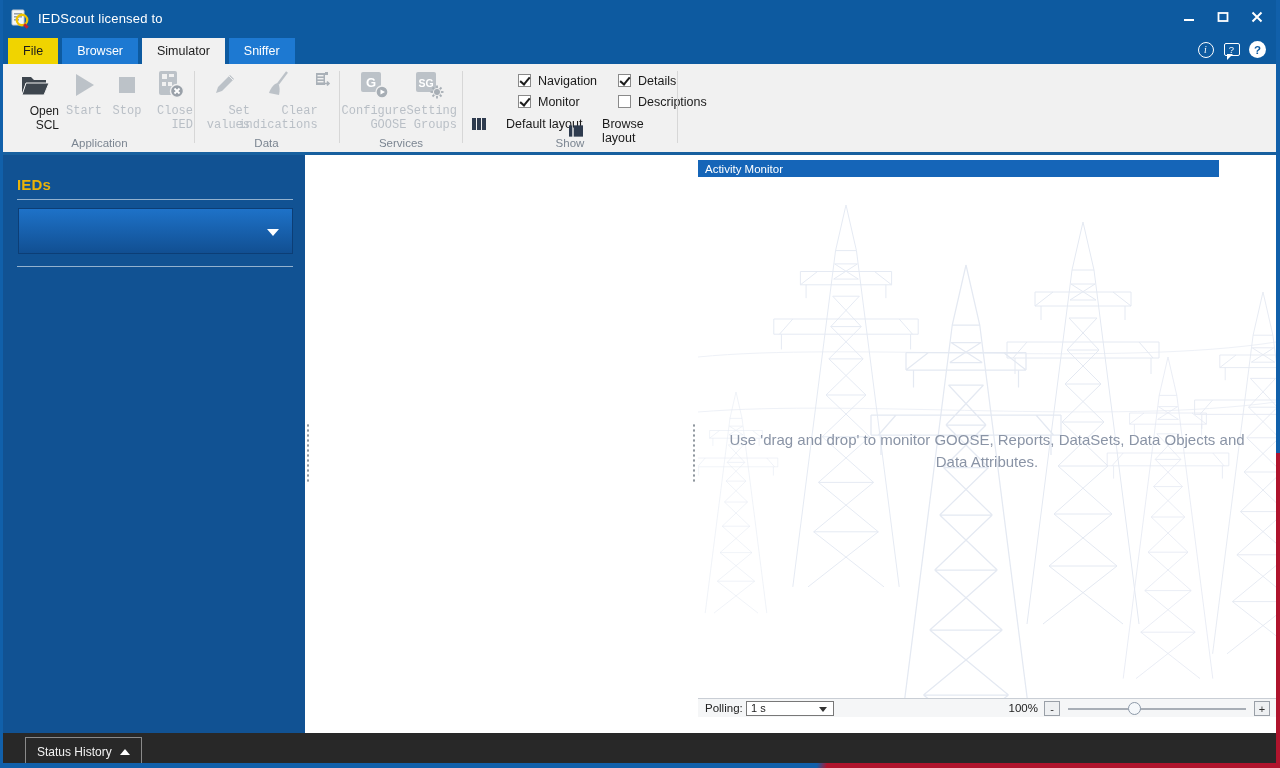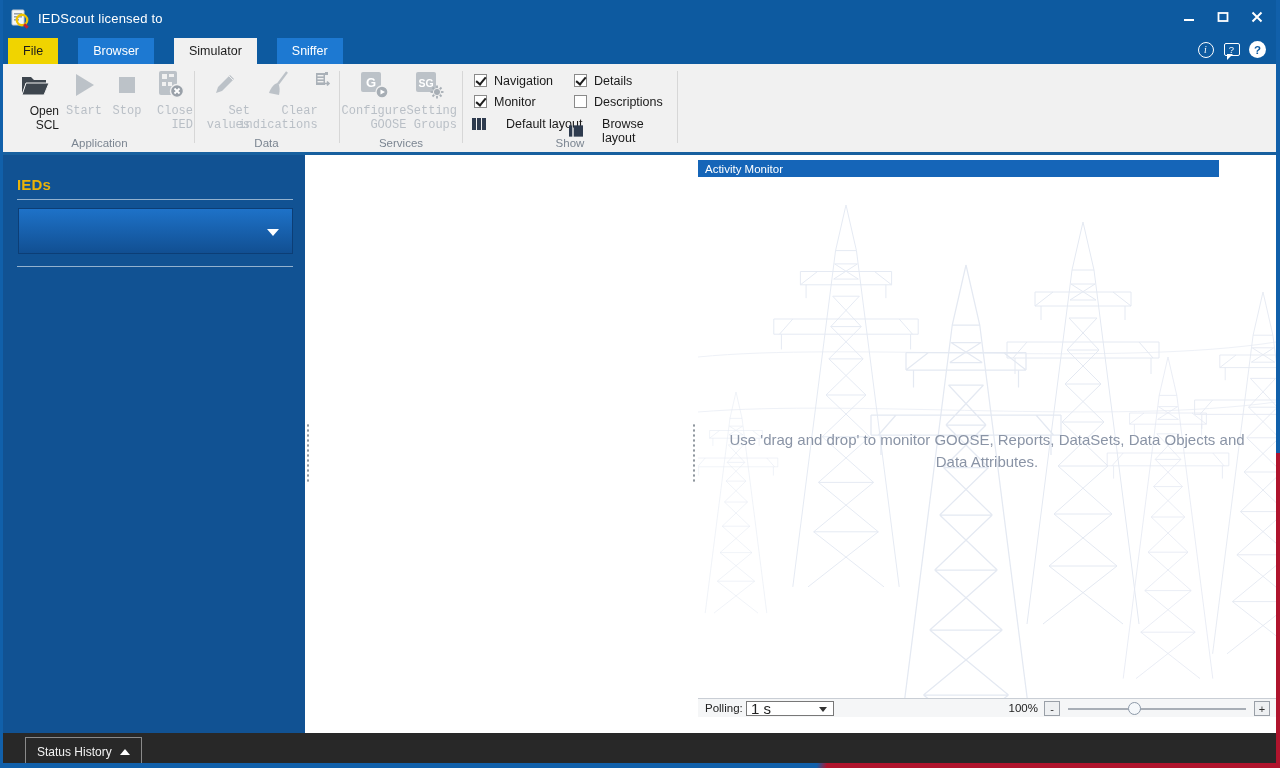--- a/index.html
+++ b/index.html
@@ -16,21 +16,21 @@
 
   
   .titlebar { position:absolute; left:0; top:0; width:1280px; height:38px; background:#0d5aa0; color:#fff; }
   .app-icon { position:absolute; left:11px; top:9px; width:20px; height:20px; }
   .title-text { position:absolute; left:38px; top:11px; font-size:13px; letter-spacing:.2px; }
   .win-controls { position:absolute; right:16px; top:10px; display:flex; gap:20px; }
   .win-btn { width:14px; height:14px; display:flex; align-items:center; justify-content:center; cursor:pointer; }
 
   
   .tabrow { position:absolute; left:0; top:38px; width:1280px; height:26px; background:#0d5aa0; }
-  .tabs { position:absolute; left:8px; bottom:0; display:flex; gap:20px; }
+  .tabs { position:absolute; left:8px; bottom:0; display:flex; gap:4px; }
   .tab { height:26px; padding:0 15px; display:flex; align-items:center; font-size:12.5px; cursor:pointer; }
   .tab-file { background:#f0d400; color:#1c1c1c; }
   .tab-blue { background:#1d79d2; color:#fff; }
   .tab-active { background:#f1f1f1; color:#1c1c1c; }
   .util-icons { position:absolute; right:14px; top:3px; display:flex; gap:9px; align-items:center; }
   .uicon { width:17px; height:17px; display:flex; align-items:center; justify-content:center; color:#fff; cursor:pointer; }
   .uicon-circle { width:16px; height:16px; border:1.4px solid #fff; border-radius:50%; font-size:10px; display:flex; align-items:center; justify-content:center; font-style:italic; font-family:"Liberation Serif", serif; }
   .uicon-bubble { position:relative; width:16px; height:13px; border:1.4px solid #fff; border-radius:2px; font-size:9.5px; display:flex; align-items:center; justify-content:center; }
   .uicon-bubble::after { content:""; position:absolute; left:2px; bottom:-5px; border:3px solid transparent; border-top-color:#fff; border-left-color:#fff; width:0; height:0; }
   .uicon-help { width:17px; height:17px; background:#fff; color:#0d5aa0; border-radius:50%; font-size:11.5px; font-weight:bold; display:flex; align-items:center; justify-content:center; }
@@ -41,21 +41,21 @@
   .rgroup-label { position:absolute; bottom:1px; left:0; right:0; text-align:center; font-size:11.5px; color:#7b8591; }
   .rsep { position:absolute; top:7px; height:72px; width:1px; background:#d7d7d7; }
   .rbtn { position:absolute; top:3px; display:flex; flex-direction:column; align-items:center; cursor:pointer; }
   .rbtn .ric { width:34px; height:36px; display:flex; align-items:center; justify-content:center; }
   .rbtn .rlabel { margin-top:1px; font-size:12px; line-height:14px; text-align:right; color:#1d1d1d; }
   .rbtn.disabled { cursor:default; }
   .rbtn.disabled .rlabel { color:#b9bfc6;font-family:Liberation Mono, monospace; }
   .smallbtn { position:absolute; top:4px; width:22px; height:22px; display:flex; align-items:center; justify-content:center; }
 
   .chkgrid { position:absolute; left:10px; top:7px; }
-  .chkrow { display:flex; align-items:center; height:21px; cursor:pointer; }
+  .chkrow { display:flex; align-items:center; height:21px; cursor:pointer;margin-left:44px; }
   .chkbox { width:13px; height:13px; background:#fff; border:1px solid #8a8a8a; margin-right:7px; position:relative; }
   .chkbox.checked::after { content:""; position:absolute; left:3px; top:0px; width:4px; height:8px; border-right:2px solid #1d1d1d; border-bottom:2px solid #1d1d1d; transform:rotate(40deg); }
   .chklabel { font-size:12.5px; color:#1a1a1a; }
   .layoutbtn { display:flex; align-items:center; gap:19px; cursor:pointer; position:absolute; top:53px; }
   .layoutbtn .chklabel { font-size:12.5px; }
 
   
   .sidebar { position:absolute; left:3px; top:155px; width:302px; height:578px; background:#115293; color:#eab308; }
   .sidebar-heading { position:absolute; left:14px; top:21px; font-size:15px; font-weight:bold; letter-spacing:.2px; }
   .side-hr { position:absolute; left:14px; right:12px; height:1px; background:rgba(255,255,255,.55); }
@@ -72,21 +72,21 @@
   .activity { position:absolute; left:698px; top:155px; width:578px; height:578px; background:#fff; }
   .activity-header { position:absolute; left:0; top:5px; width:521px; height:17px; background:#1565b8; color:#fff;
                      font-size:11.5px; display:flex; align-items:center; padding-left:7px;text-align:center; }
   .activity-body { position:absolute; left:0; top:22px; width:578px; height:537px; overflow:hidden; background:#fff; }
   .towers { position:absolute; left:0; top:0; }
   .hint { position:absolute; left:29px; top:252px; width:520px; text-align:center; font-size:15px; line-height:22px; color:#8a94a6; }
 
   .polling-bar { position:absolute; left:0; bottom:16px; width:578px; height:19px; background:#f5f6f7; border-top:1px solid #c9ced5; }
   .polling-label { position:absolute; left:7px; top:3px; font-size:11.5px; color:#222; }
   .polling-dd { position:absolute; left:48px; top:2px; width:88px; height:15px; background:#fff; border:1px solid #787878;
-                font-size:15px; color:#222; padding-left:4px; line-height:13px; cursor:pointer; }
+                font-size:11px; color:#222; padding-left:4px; line-height:13px; cursor:pointer; }
   .polling-dd .arrow { position:absolute; right:6px; top:5px; width:0; height:0; border:4px solid transparent; border-top:5px solid #333; border-bottom:none; }
   .zoom-level { position:absolute; right:238px; top:3px; font-size:11.5px; color:#222; }
   .zoom-btn { position:absolute; top:2px; width:16px; height:15px; background:#eef0f2; border:1px solid #9aa0a8;
               font-size:11px; color:#333; display:flex; align-items:center; justify-content:center; cursor:pointer; }
   .zoom-minus { right:216px; }
   .zoom-plus { right:6px; }
   .zoom-track { position:absolute; right:30px; top:9px; width:178px; height:2px; background:#a8aeb6; }
   .zoom-thumb { position:absolute; left:60px; top:-6px; width:13px; height:13px; border-radius:50%;
                 background:#f5f8fb; border:1px solid #8d99a8; cursor:pointer; }
 

